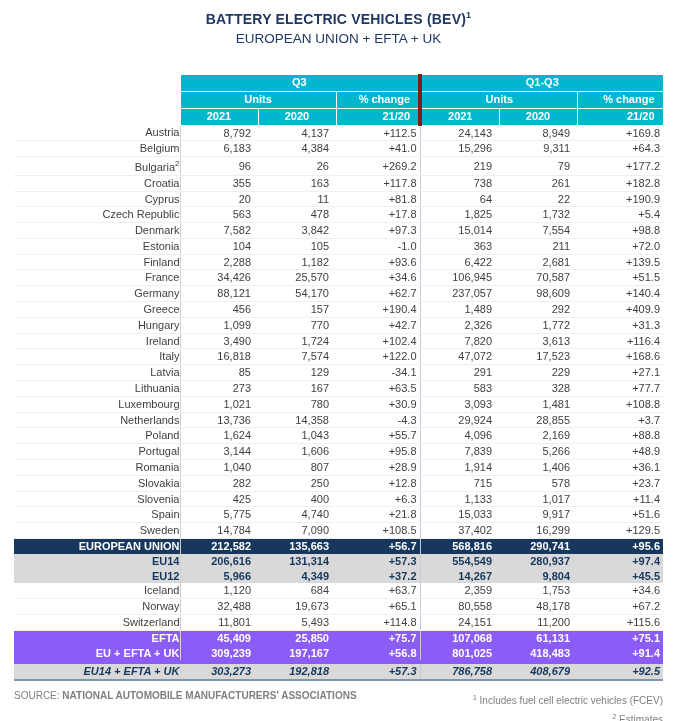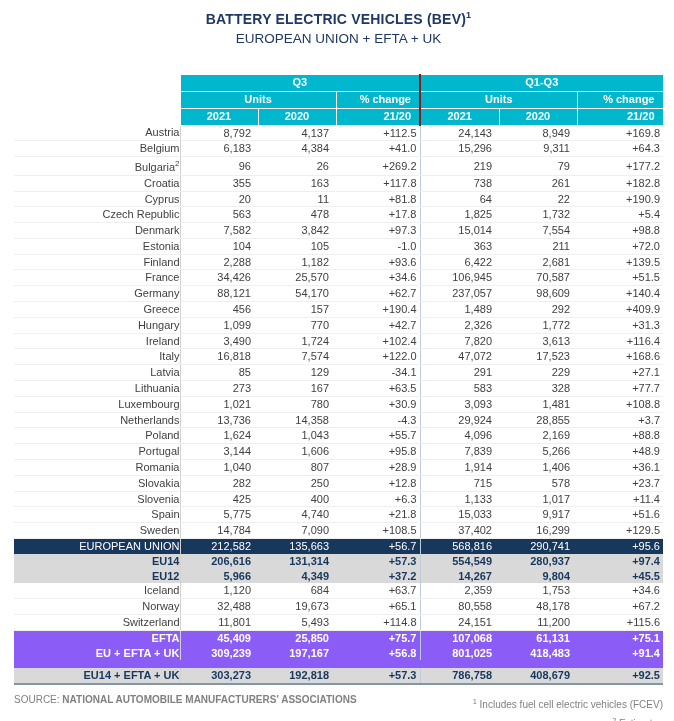--- a/index.html
+++ b/index.html
@@ -29,39 +29,39 @@
   col.c-label { width:166px; }
   col.c-u1 { width:78px; } col.c-u2 { width:78px; } col.c-p1 { width:84px; }
   col.c-u3 { width:79px; } col.c-u4 { width:78px; } col.c-p2 { width:86px; }
 
   thead th {
     background:#00b7ce; color:#fff; font-weight:bold; font-size:11px;
     border:1.5px solid #fff; padding:1.5px 4px; text-align:center; line-height:13px;
   }
   thead th.spacer { background:transparent; border:none; }
   thead th.pct { text-align:right; padding-right:8px; }
-  thead th.first-of-group { border-left:2px solid #7f1d1d; }
+  thead th.first-of-group { border-left:4px solid #7f1d1d; }
 
   tbody td {
     font-size:11px; line-height:12.8px; padding:1px 0;
     white-space:nowrap; overflow:hidden;
   }
   tbody td.label { text-align:right; padding-left:6px; border-right:1px solid rgba(0,0,0,0.18); }
   tbody td.label sup { font-size:8px; }
   tbody td.num { text-align:right; padding-right:7px; }
   tbody td.num.c2, tbody td.num.c5 { padding-right:3px; }
   tbody td.num.c2 { border-right:1px solid rgba(70,110,150,0.35); }
 
   tr.row-plain td { background:#fff; border-bottom:1px solid #efefef; }
   tr.row-plain td.label { color:#3f3f3f; }
 
-  tr.row-navy td { background:#17375d; color:#fff; font-weight:normal; }
+  tr.row-navy td { background:#17375d; color:#fff; font-weight:bold; }
   tr.row-gray td { background:#d9d9d9; color:#17375d; font-weight:bold; }
   tr.row-cyan td { background:#8b5cf6; color:#fff; font-weight:bold; }
-  tr.row-gap td { border-top:8px solid #8b5cf6; }
+  tr.row-gap td { border-top:4px solid #8b5cf6;font-style:italic; }
   tr.row-last td { border-bottom:2px solid #8496a5; }
 
   
   .footer {
     display:flex; justify-content:space-between; align-items:flex-start;
     width:649px; margin-top:9px; font-size:10px; color:#808080;
   }
   .source .src-name { font-weight:bold; }
   .notes { text-align:right; line-height:15px; }
   .notes sup { font-size:7.5px; }

